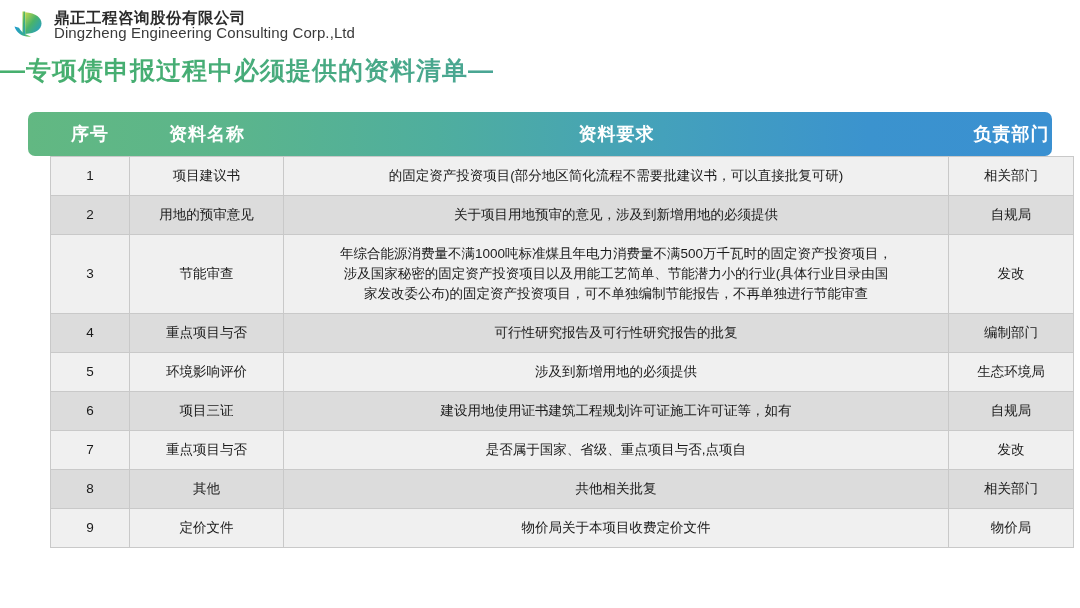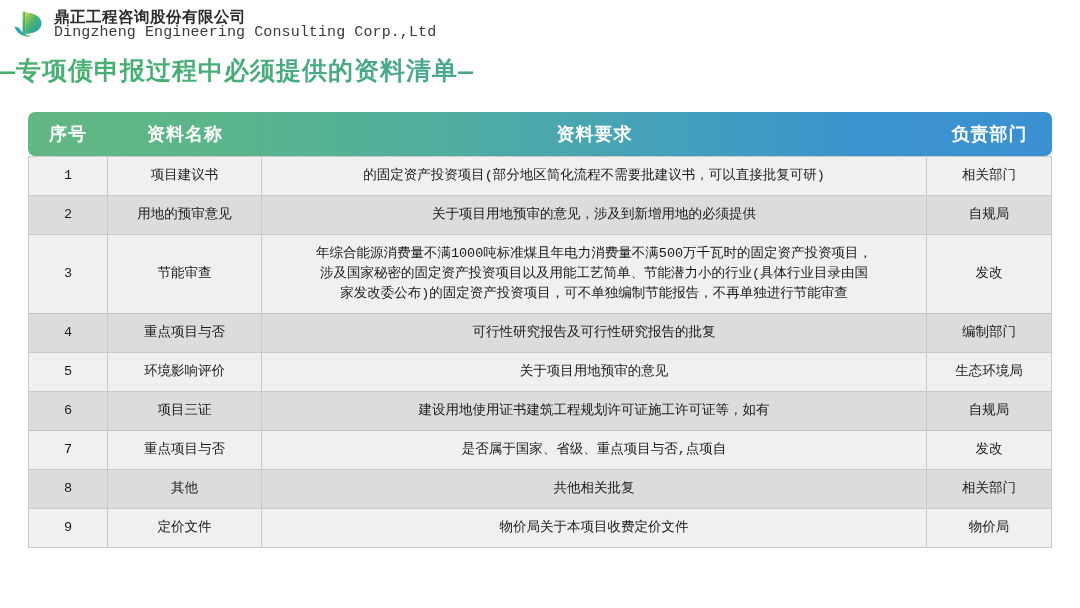--- a/index.html
+++ b/index.html
@@ -2,21 +2,21 @@
 <html><head>
 <meta charset="utf-8">
 <style>
   * { box-sizing: border-box; margin: 0; padding: 0; }
   html, body {
     width: 1080px; height: 608px;
     background: #ffffff;
     font-family: "Liberation Sans", "DejaVu Sans", sans-serif;
     overflow: hidden;
   }
-  .page { position: relative; width: 1080px; height: 608px; background:#fff;font-family:Liberation Mono, monospace; }
+  .page { position: relative; width: 1080px; height: 608px; background:#fff; }
 
   
   .brand {
     position: absolute; left: 12px; top: 7px;
     display: flex; align-items: center; gap: 8px;
   }
   .brand-logo { width: 34px; height: 34px; flex: 0 0 34px; }
   .brand-text { display: flex; flex-direction: column; justify-content: center; }
   .brand-cn {
     font-size: 15.5px; font-weight: bold; color: #2b2b2b;
@@ -39,20 +39,21 @@
   }
 
   
   .table-wrap {
     position: absolute; left: 28px; top: 112px;
     width: 1024px;
   }
   table.sheet {
     width: 1024px; border-collapse: separate; border-spacing: 0;
     table-layout: fixed;
+    margin-left: 22px;
   }
   table.sheet thead th {
     background: transparent;
     color: #ffffff; font-size: 18px; font-weight: bold;
     height: 44px; padding: 0 10px; text-align: center;
     letter-spacing: 1px; border: none; position: relative; z-index: 2;
   }
   .thead-row { position: relative; }
   .header-bg {
     position: absolute; left: 28px; top: 112px;
@@ -160,21 +161,21 @@
             <td class="c-name">重点项目与否</td>
             <td class="c-req">
               <span class="req-line">可行性研究报告及可行性研究报告的批复</span>
             </td>
             <td class="c-dept">编制部门</td>
           </tr>
           <tr class="odd">
             <td class="c-no">5</td>
             <td class="c-name">环境影响评价</td>
             <td class="c-req">
-              <span class="req-line">关于项目用地预审的意见</span>
+              <span class="req-line">涉及到新增用地的必须提供</span>
             </td>
             <td class="c-dept">生态环境局</td>
           </tr>
           <tr class="even">
             <td class="c-no">6</td>
             <td class="c-name">项目三证</td>
             <td class="c-req">
               <span class="req-line">建设用地使用证书建筑工程规划许可证施工许可证等，如有</span>
             </td>
             <td class="c-dept">自规局</td>

